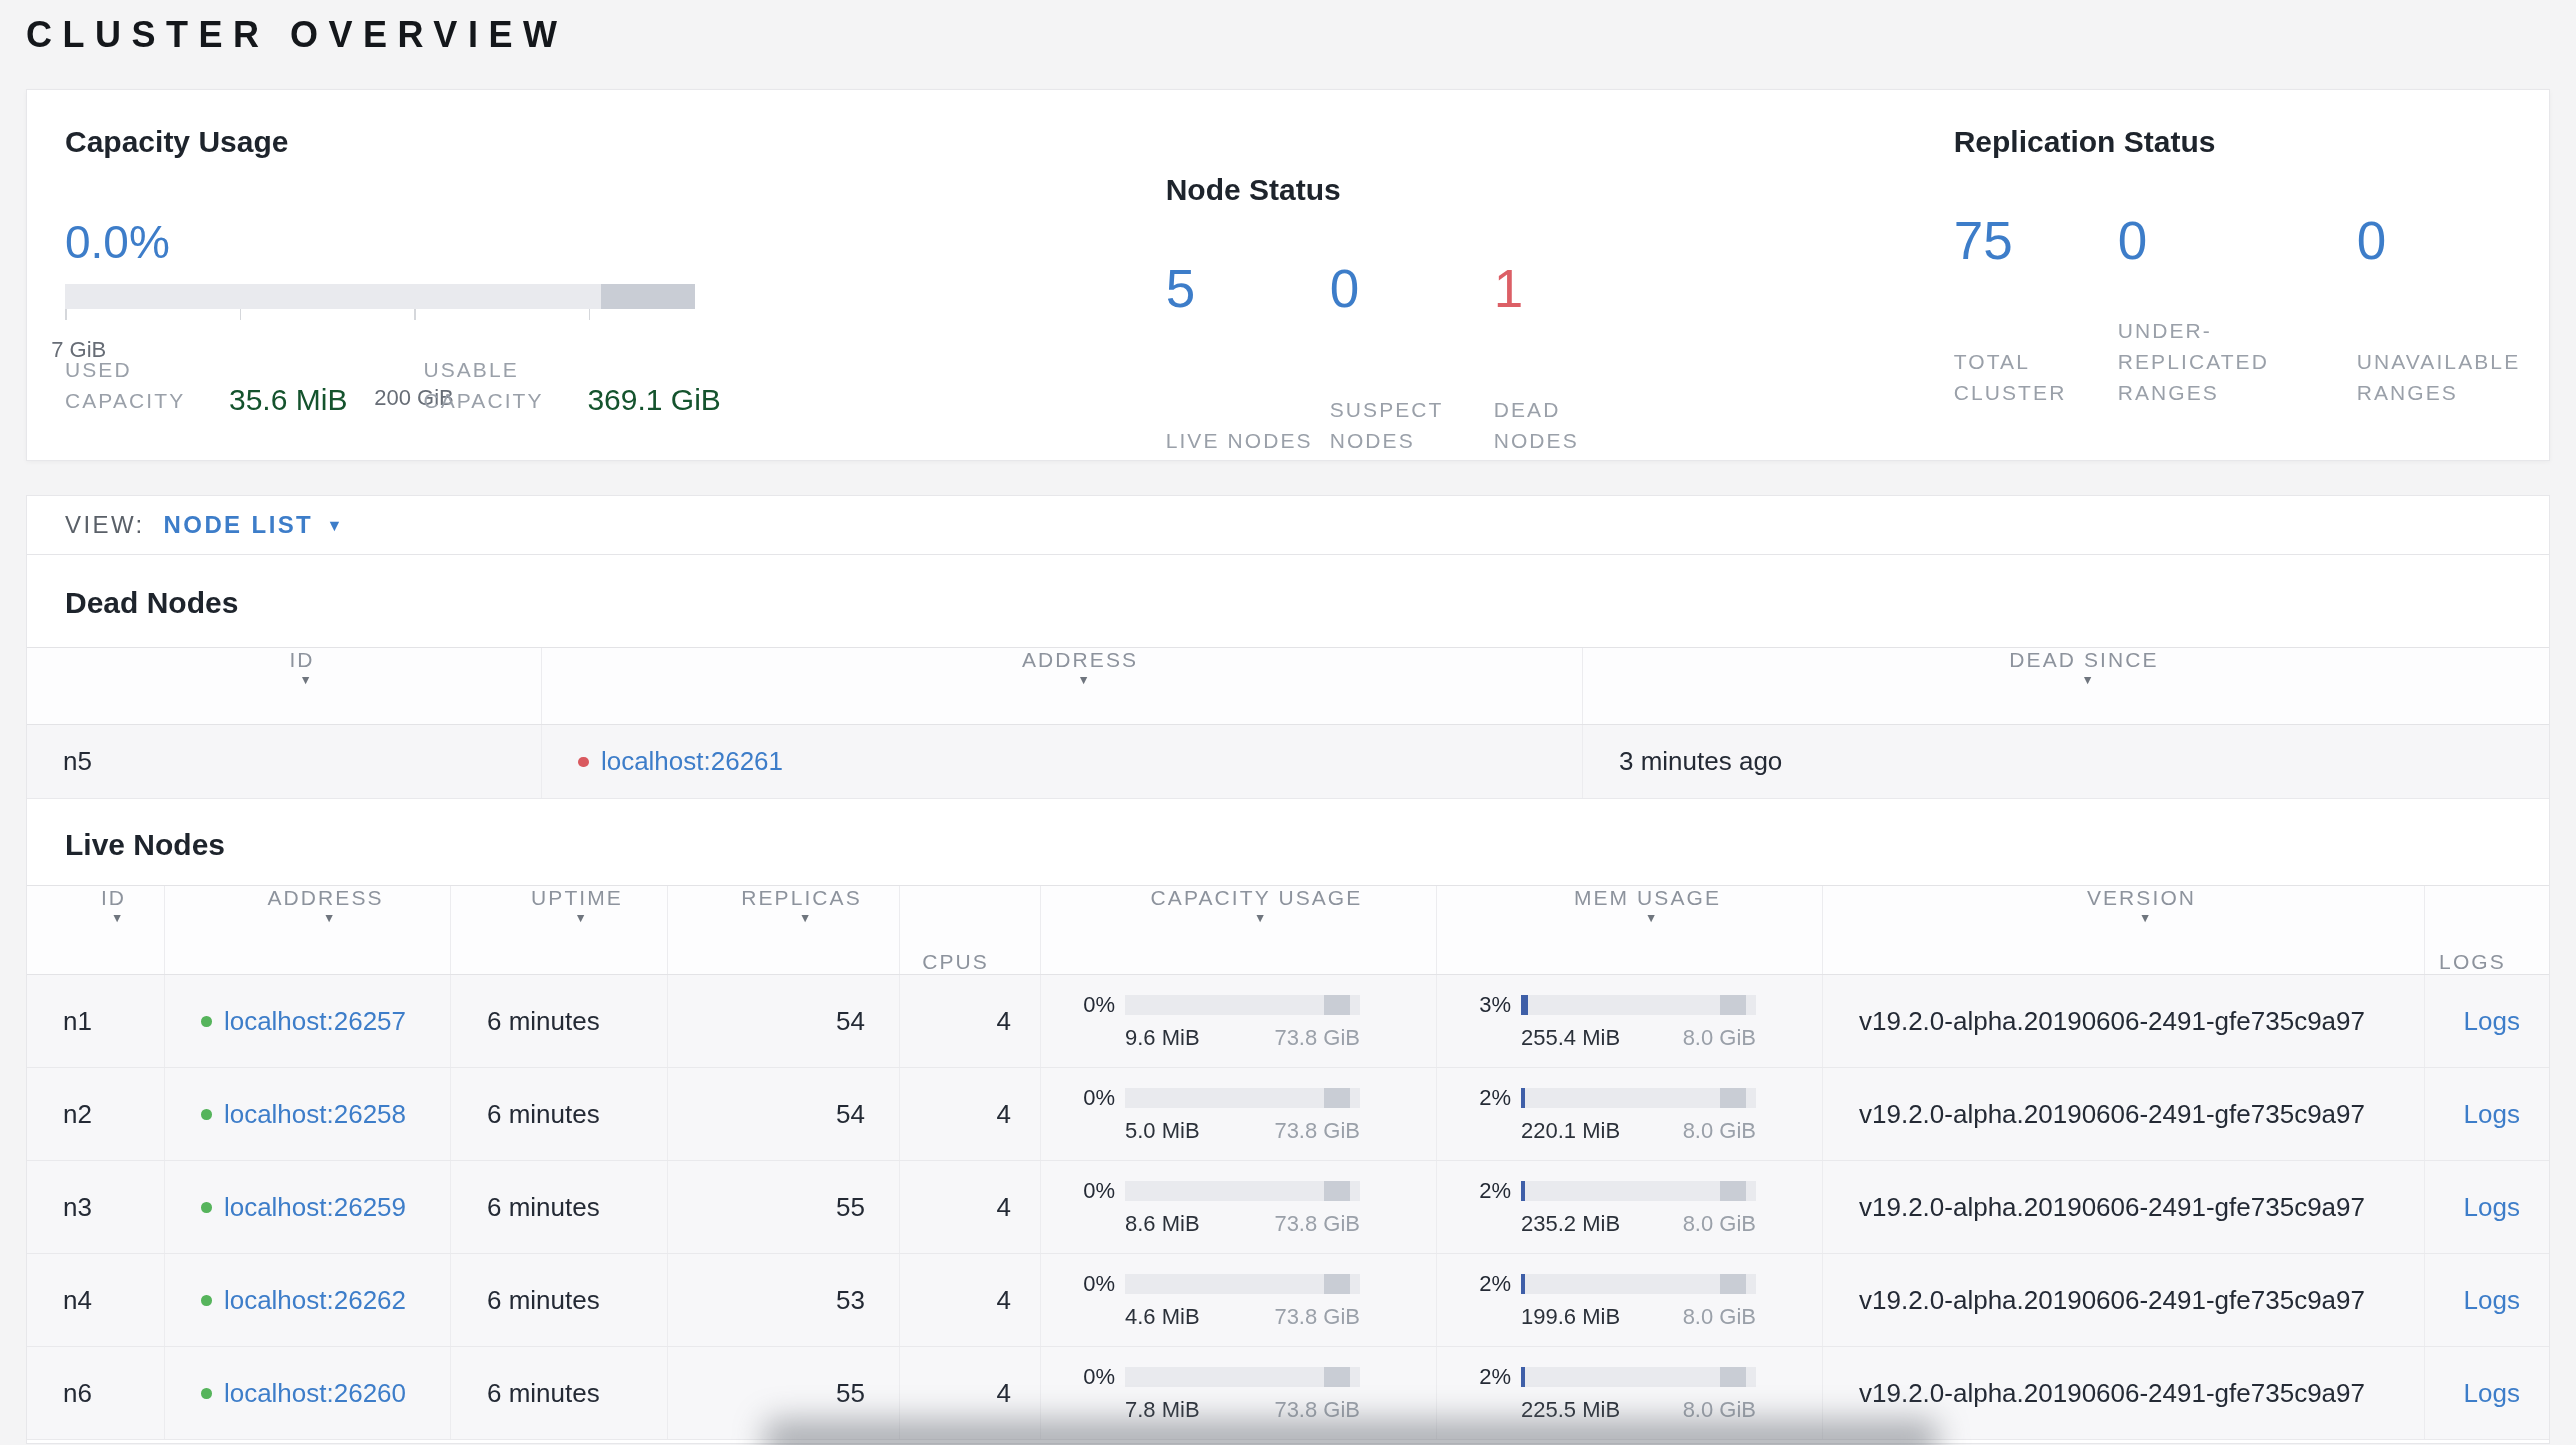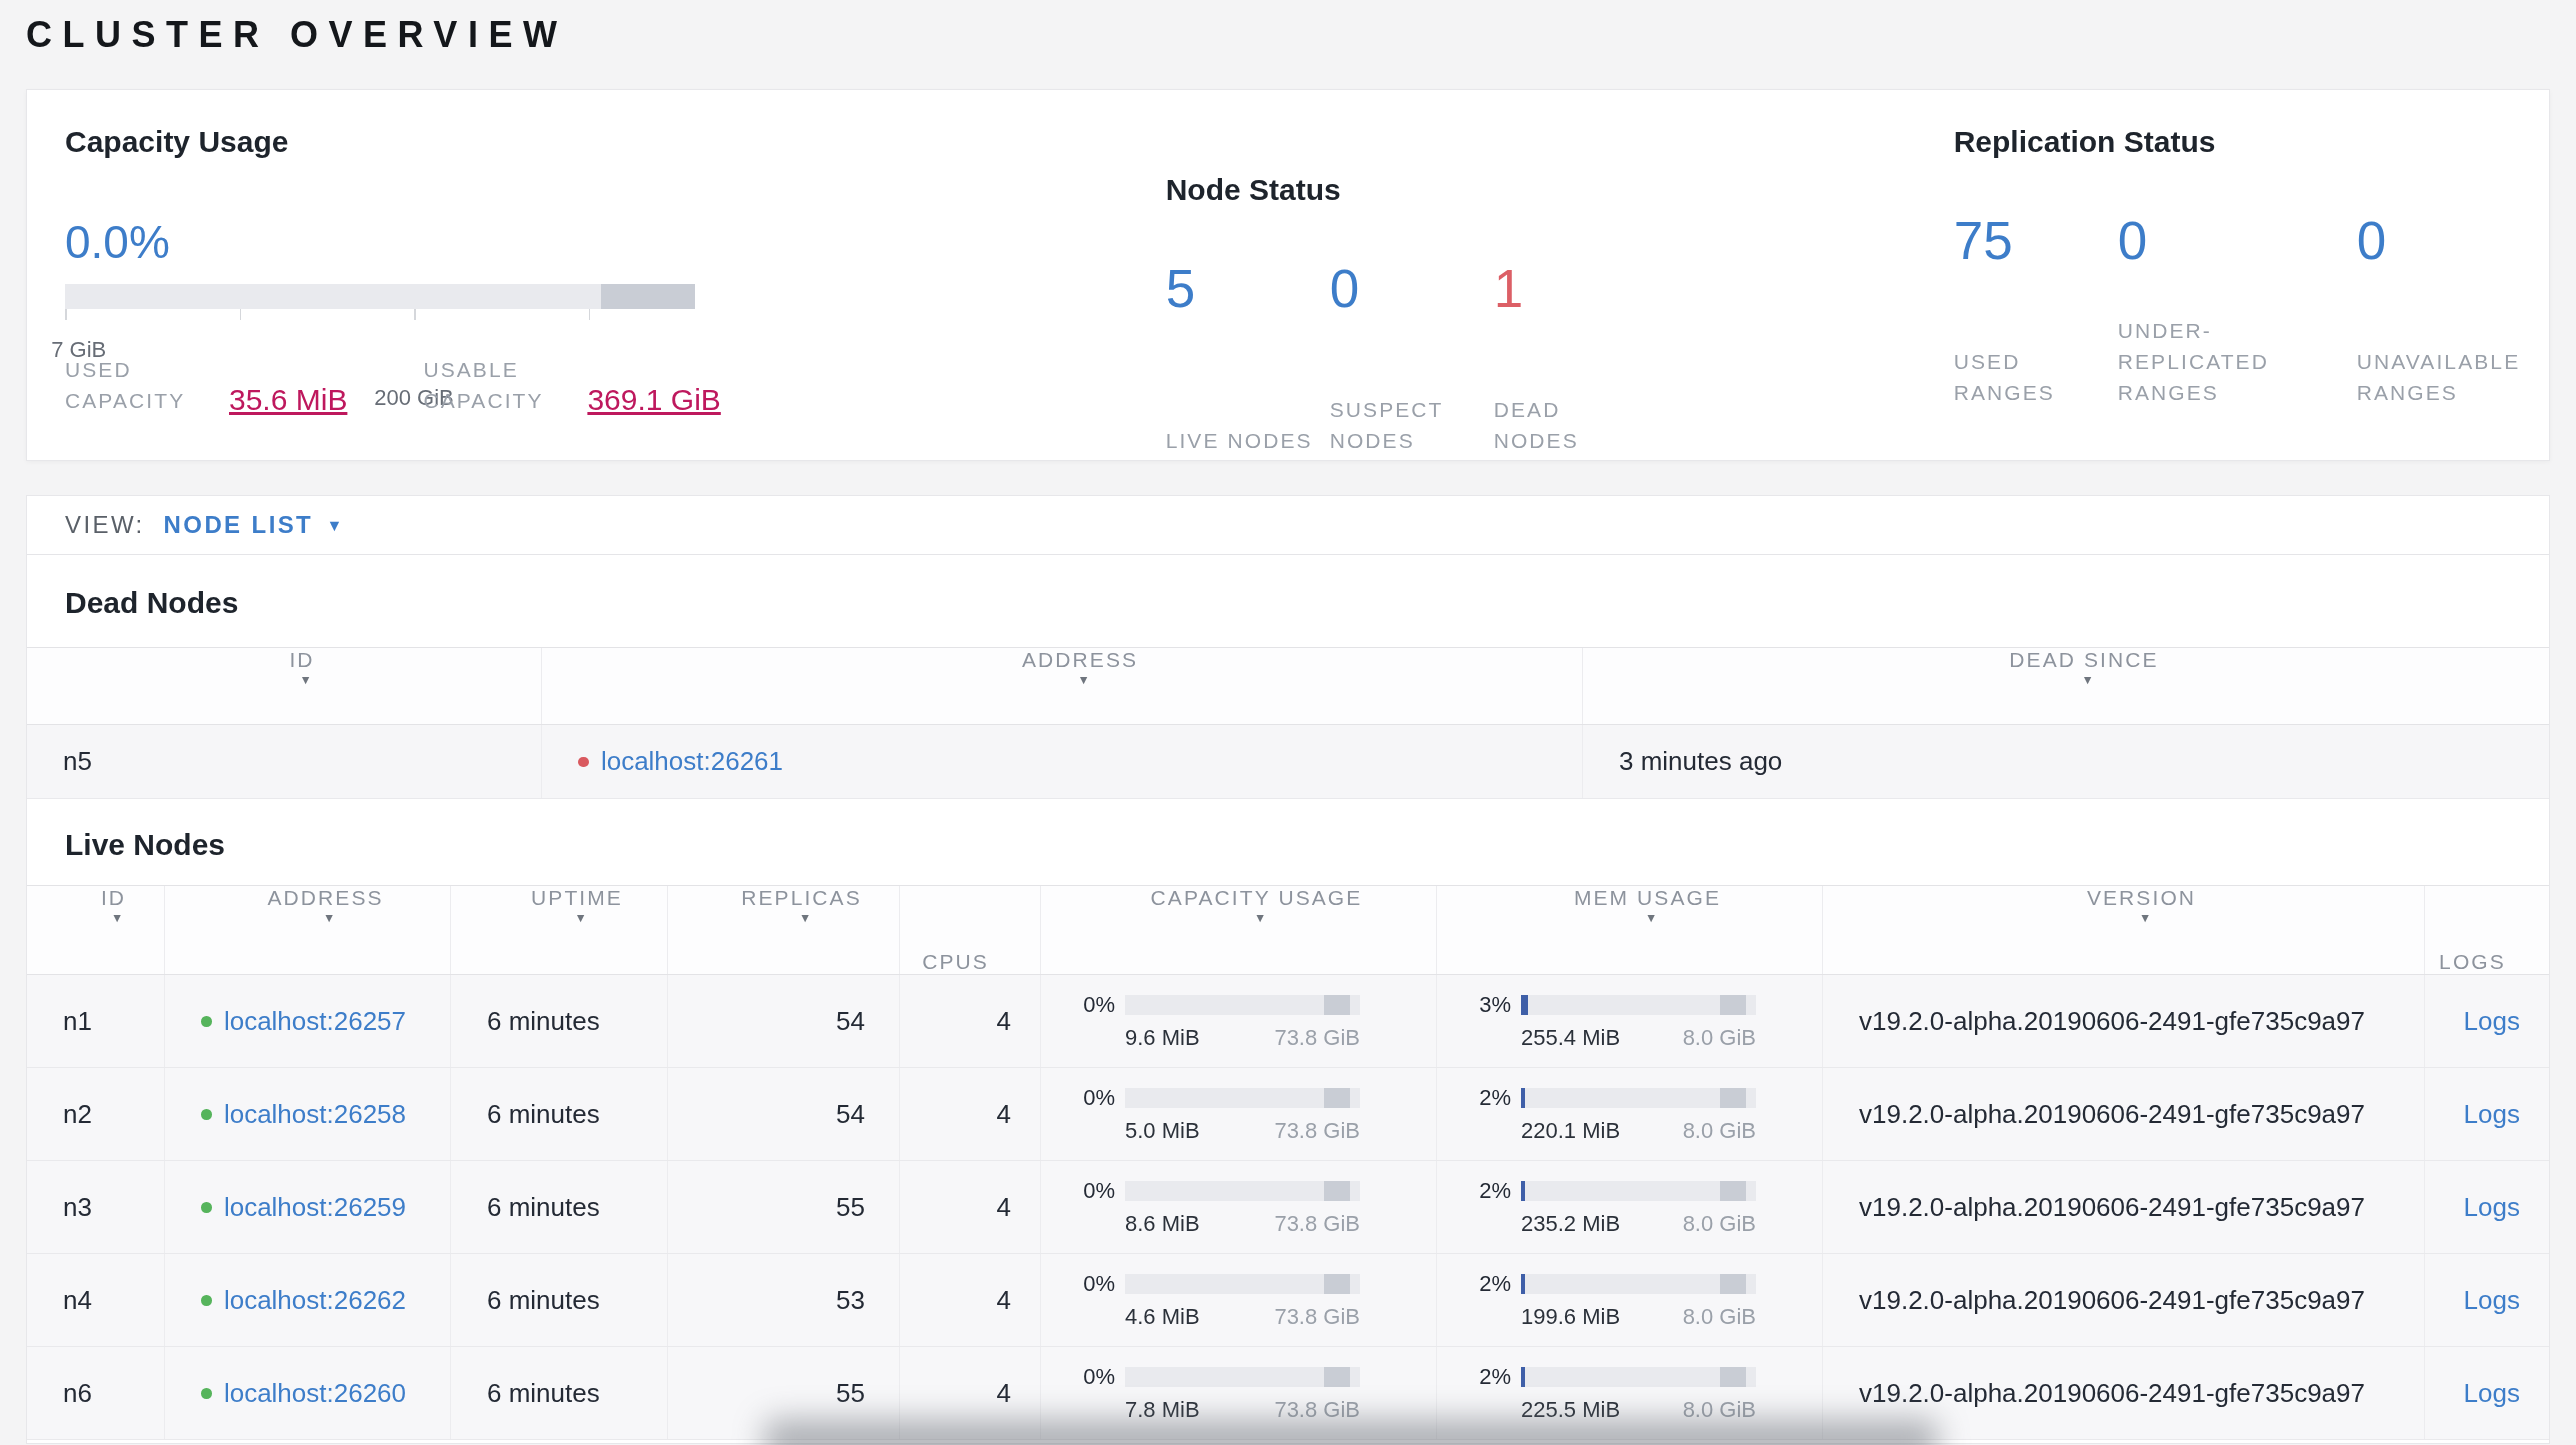--- a/index.html
+++ b/index.html
@@ -68,25 +68,24 @@
     font-size: 21px;
     letter-spacing: 2.1px;
     color: #9aa0a9;
     line-height: 31px;
     max-width: 158px;
   }
   .stat-pair .mini-label { max-width: 124px; }
   .stat-value {
     font-size: 30px;
     font-weight: 500;
-    color: #be185d;
+    color: #14532d;
     line-height: 32px;
     margin-left: 40px;
     white-space: nowrap;
-    text-decoration: underline;
   }
   
   .stats-row { position: absolute; top: 88px; left: 0; display: flex; }
   .stat { position: relative; height: 196px; }
   .stat .big {
     font-size: 53px;
     font-weight: 500;
     line-height: 57px;
     color: #3d7dc9;
   }
@@ -225,21 +224,21 @@
           <div class="mini-label">DEAD NODES</div>
         </div>
       </div>
     </div>
 
     <div class="sum-section sec-repl">
       <h2>Replication Status</h2>
       <div class="stats-row">
         <div class="stat w-170">
           <div class="big">75</div>
-          <div class="mini-label">USED RANGES</div>
+          <div class="mini-label">TOTAL CLUSTER</div>
         </div>
         <div class="stat w-250">
           <div class="big">0</div>
           <div class="mini-label">UNDER-REPLICATED RANGES</div>
         </div>
         <div class="stat w-200">
           <div class="big">0</div>
           <div class="mini-label">UNAVAILABLE RANGES</div>
         </div>
       </div>

